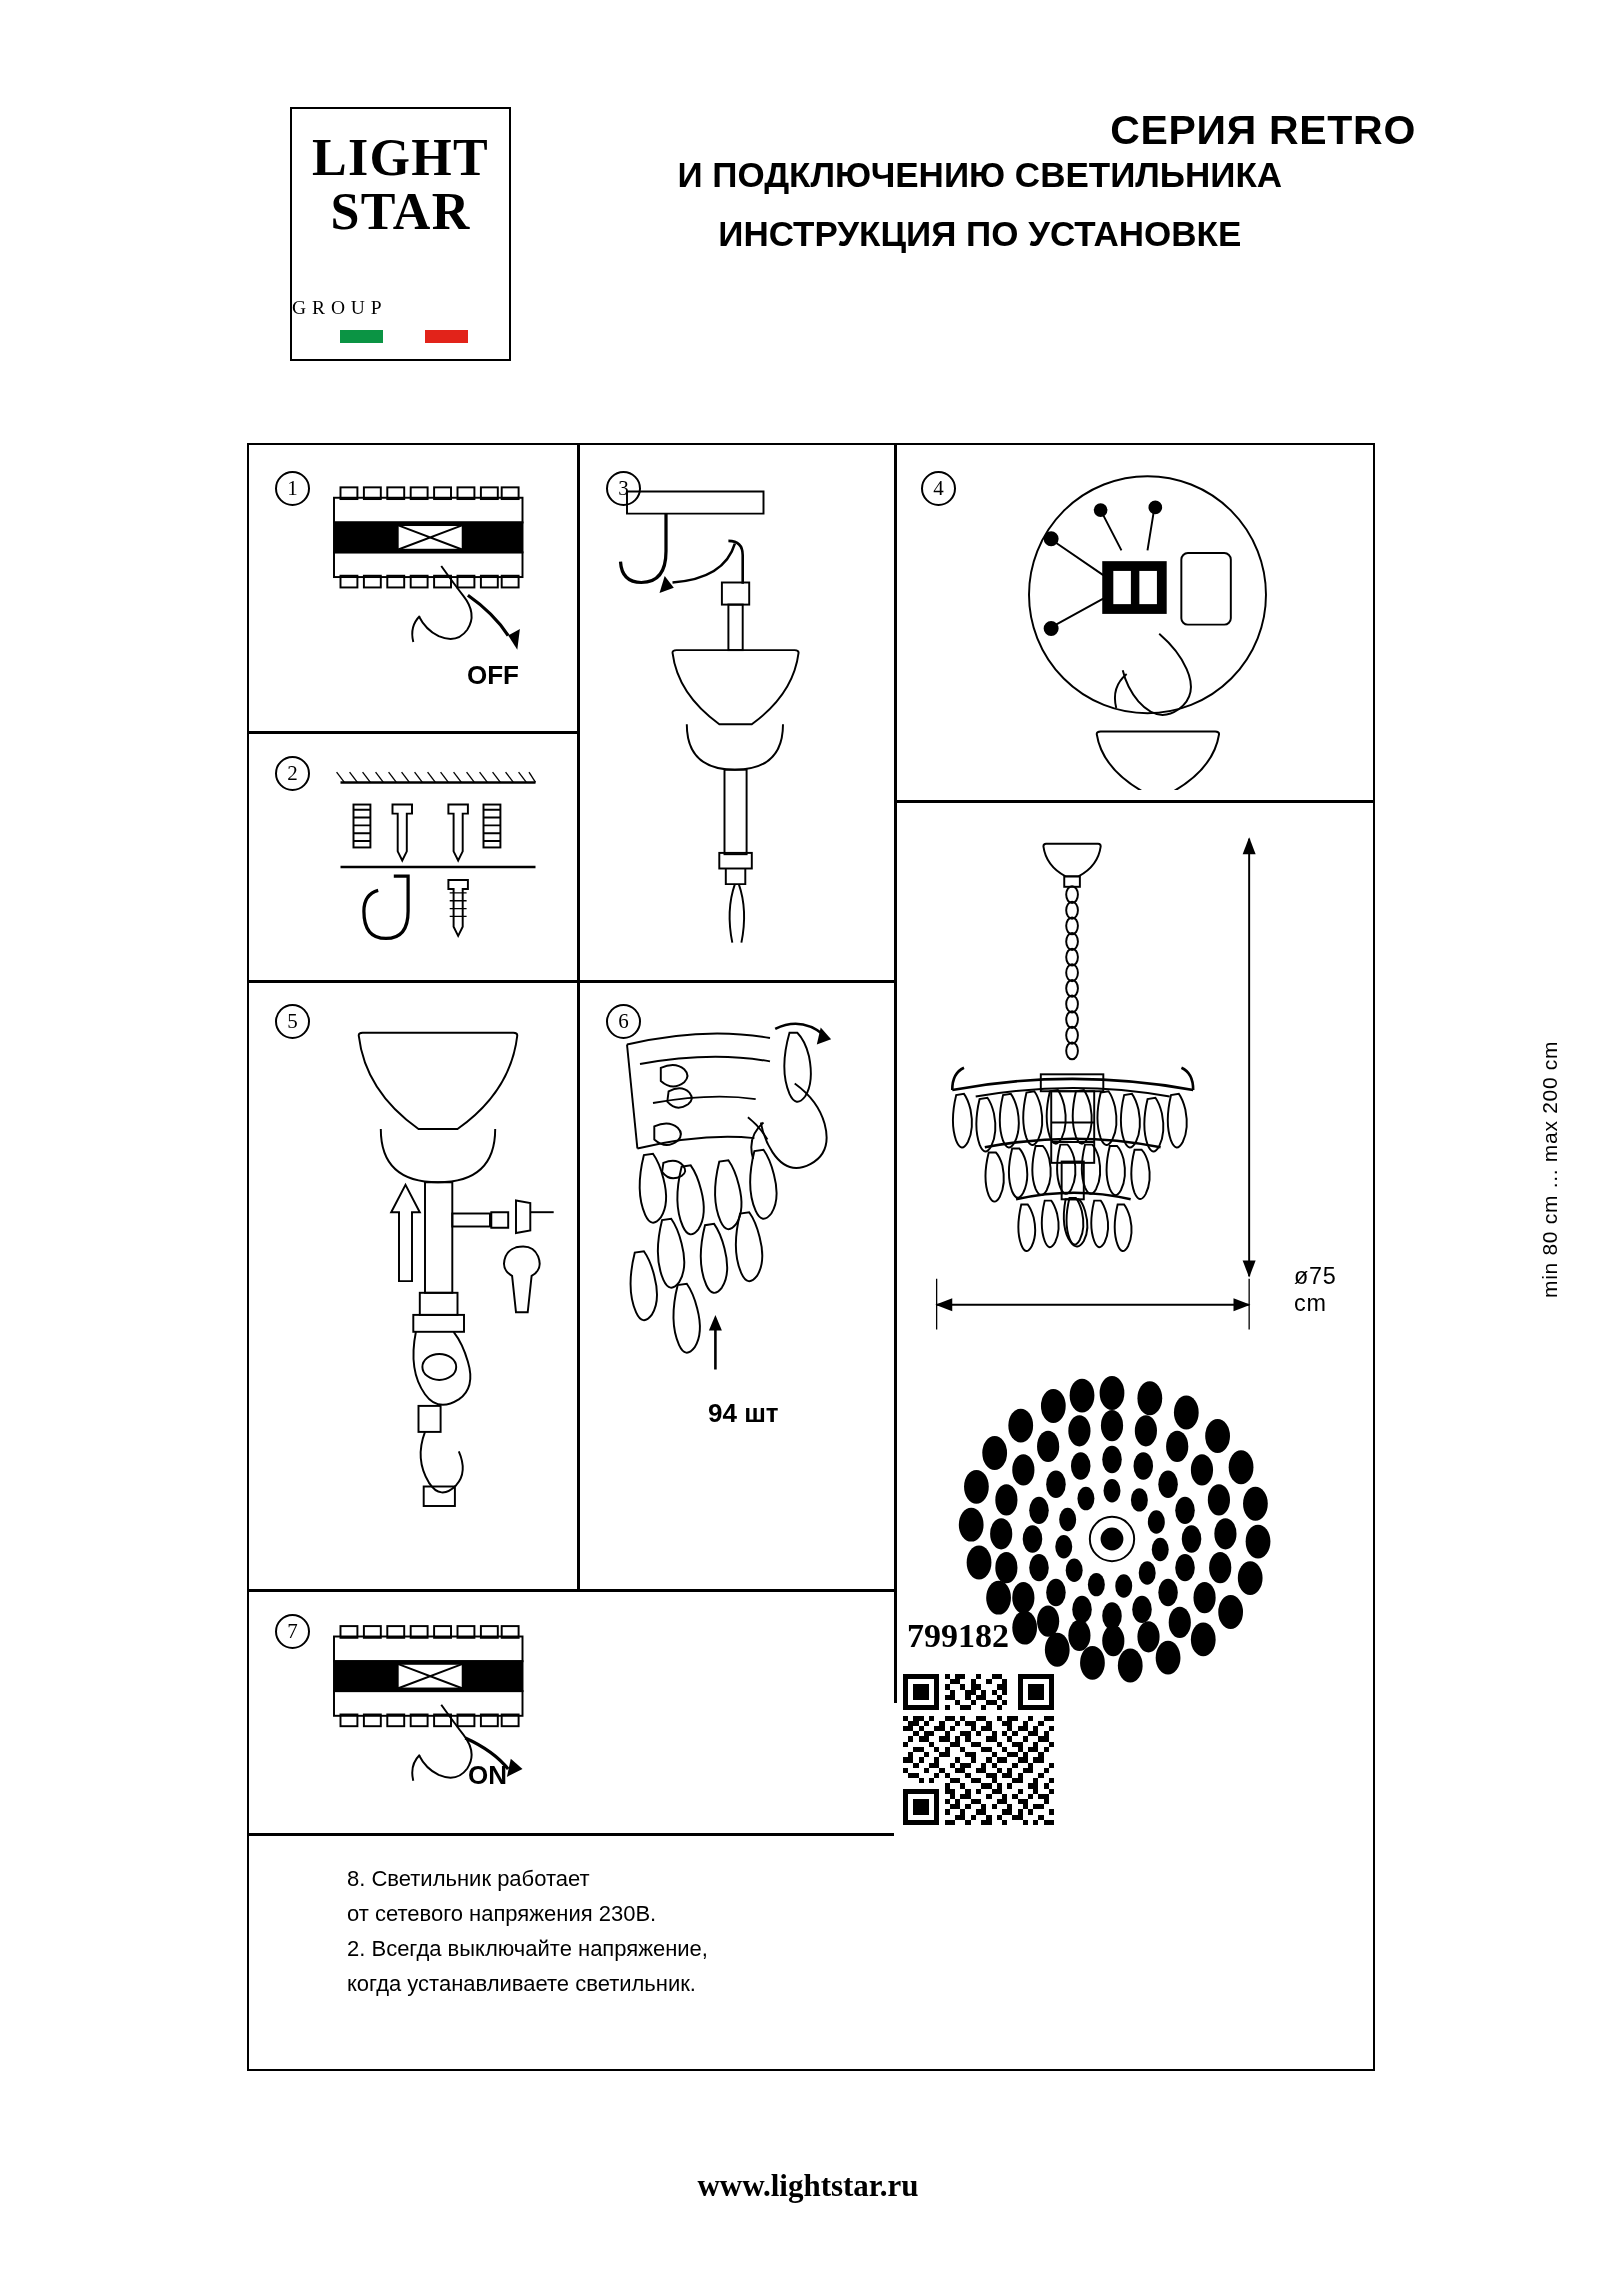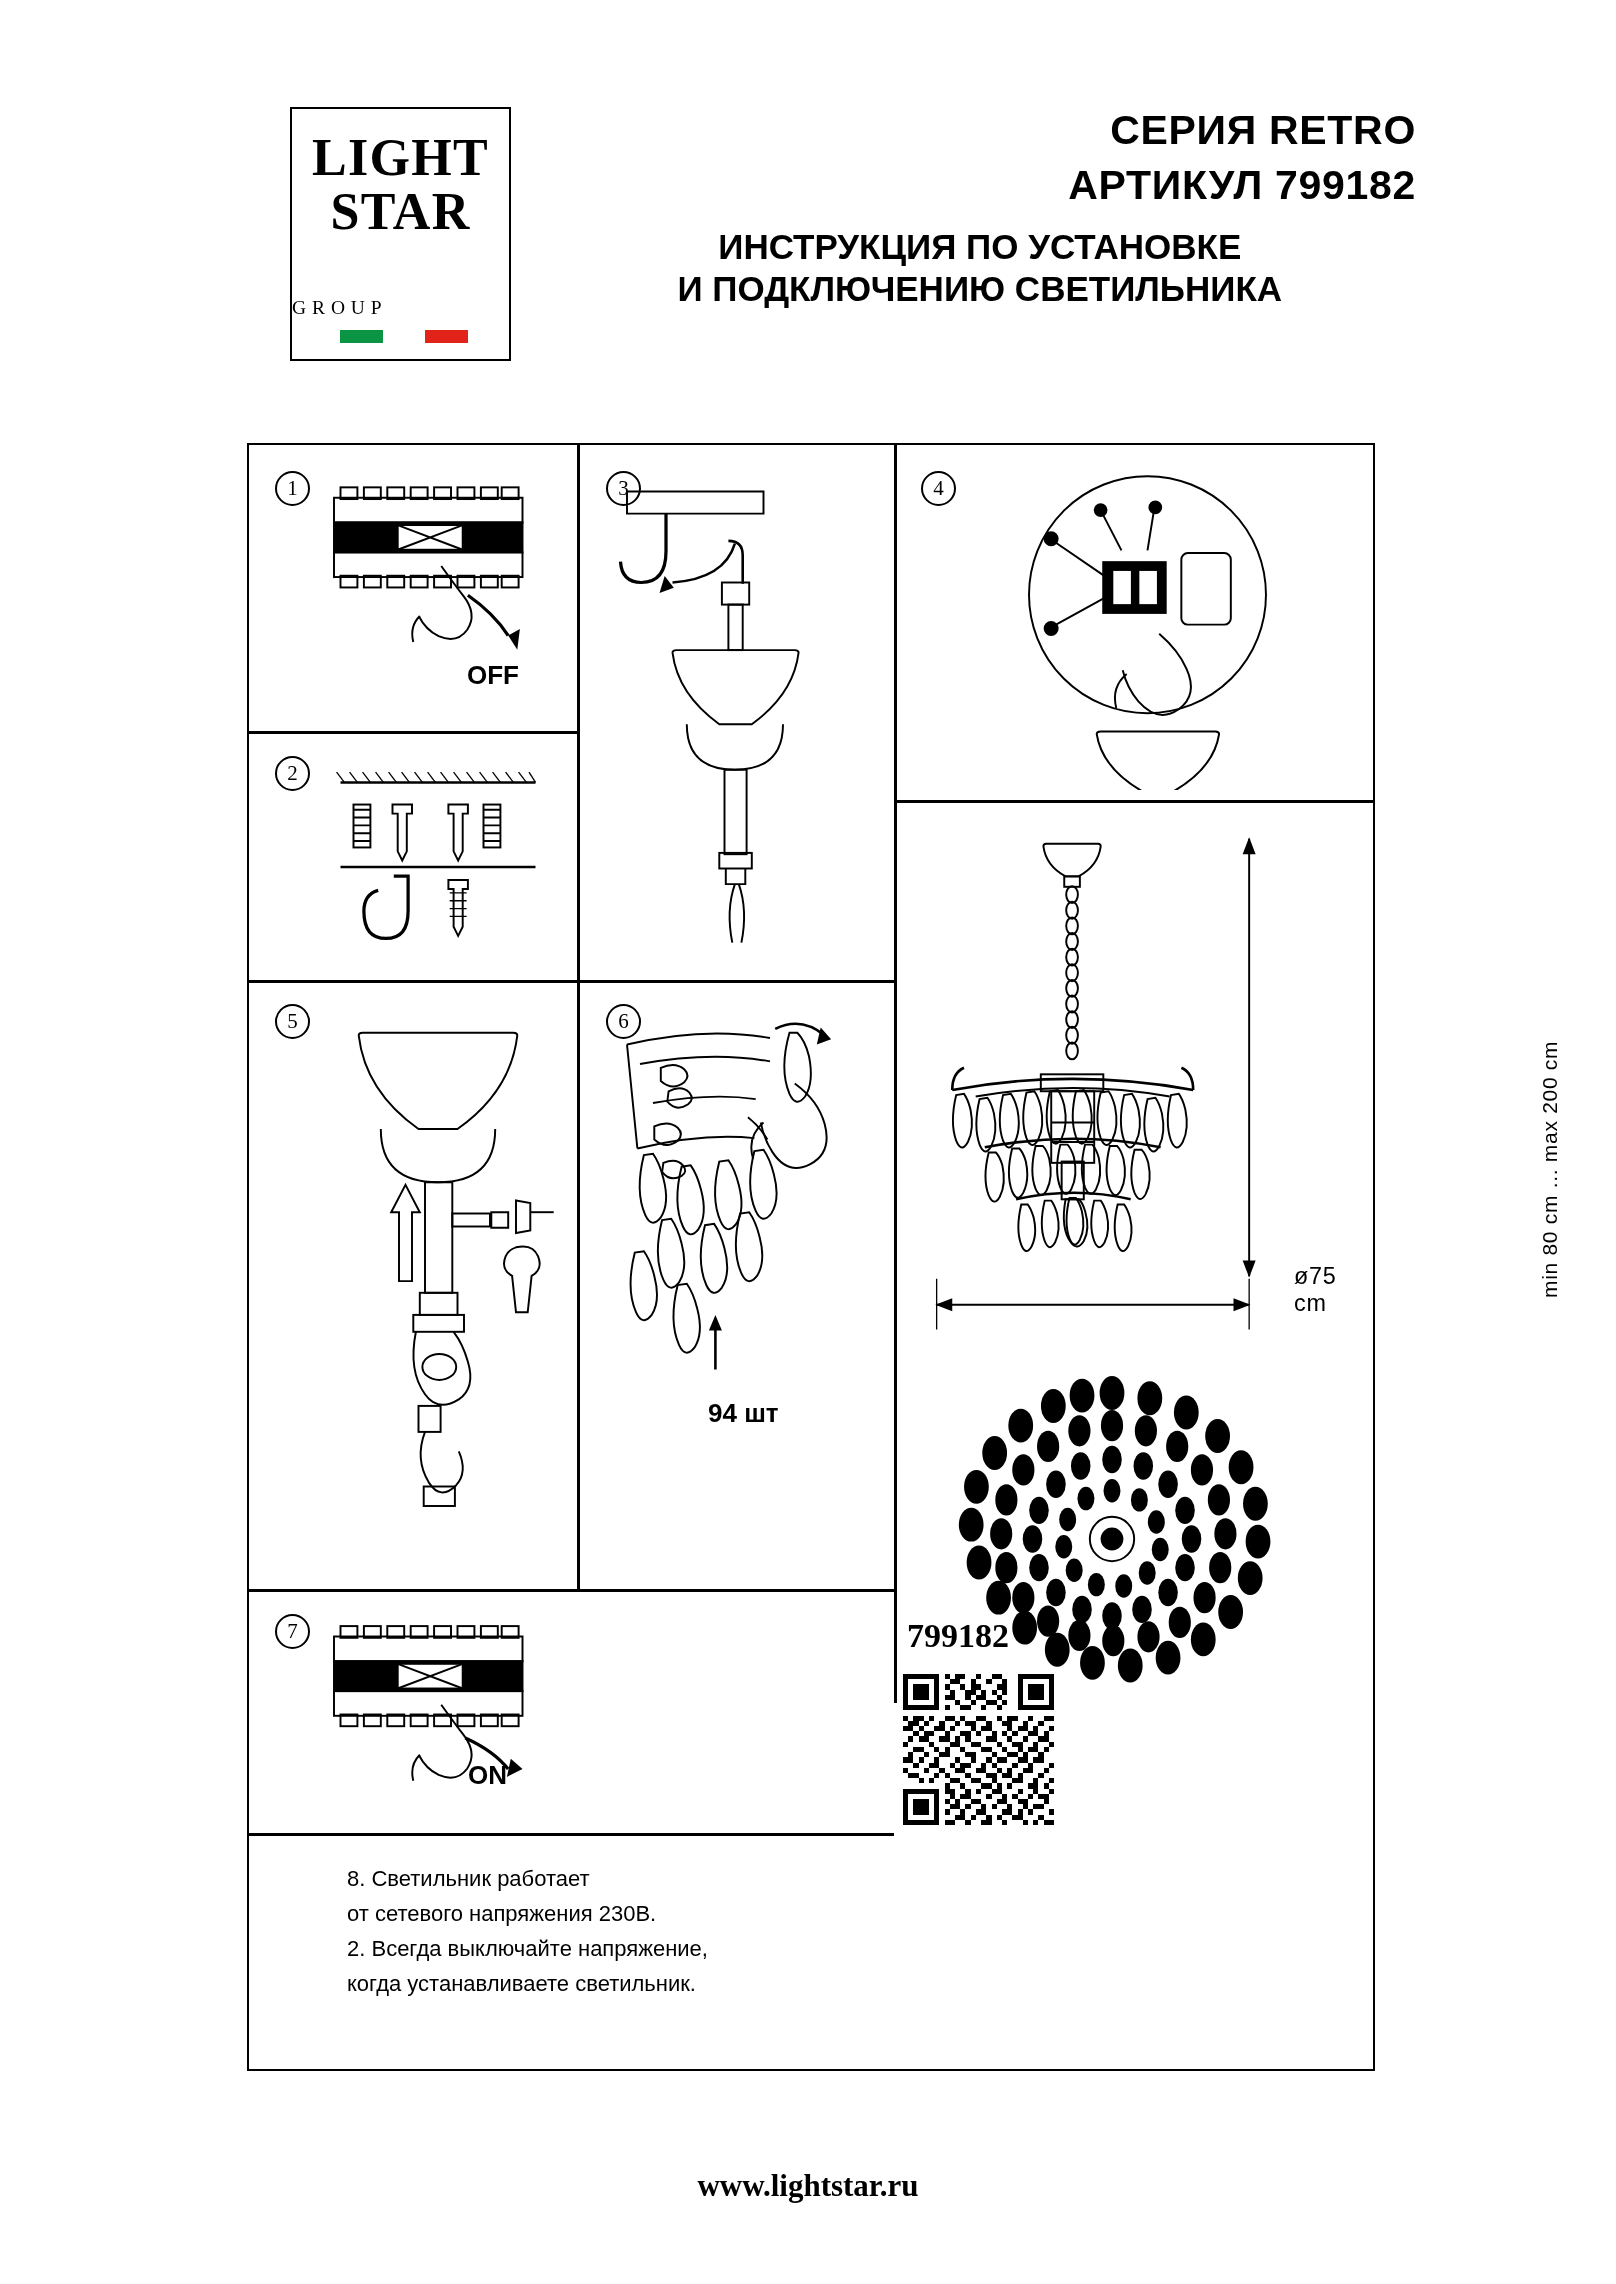--- a/index.html
+++ b/index.html
@@ -54,23 +54,22 @@
     </div>
     <div class="logo-group">GROUP</div>
     <div class="flag">
       <i class="g"></i>
         <i class="w"></i>
         <i class="r"></i>
     </div>
   </div>
   <div class="head-right">
     <div class="series">СЕРИЯ RETRO</div>
-    <div class="article">АРТИКУЛ 799182</div>
+    <div class="instr" style="margin-top:0">И ПОДКЛЮЧЕНИЮ СВЕТИЛЬНИКА</div>
     <div class="instr">ИНСТРУКЦИЯ ПО УСТАНОВКЕ</div>
-    <div class="instr" style="margin-top:0">И ПОДКЛЮЧЕНИЮ СВЕТИЛЬНИКА</div>
   </div>
 </div>
 
 <div class="frame">
 
   <div class="vline" style="left:328px;top:0;width:2.6px;height:1144px;"></div>
   <div class="vline" style="left:645px;top:0;width:2.6px;height:1258px;"></div>
   <div class="hline" style="left:0;top:286px;width:328px;height:2.6px;"></div>
   <div class="hline" style="left:0;top:535px;width:645px;height:2.6px;"></div>
   <div class="hline" style="left:0;top:1144px;width:645px;height:2.6px;"></div>

